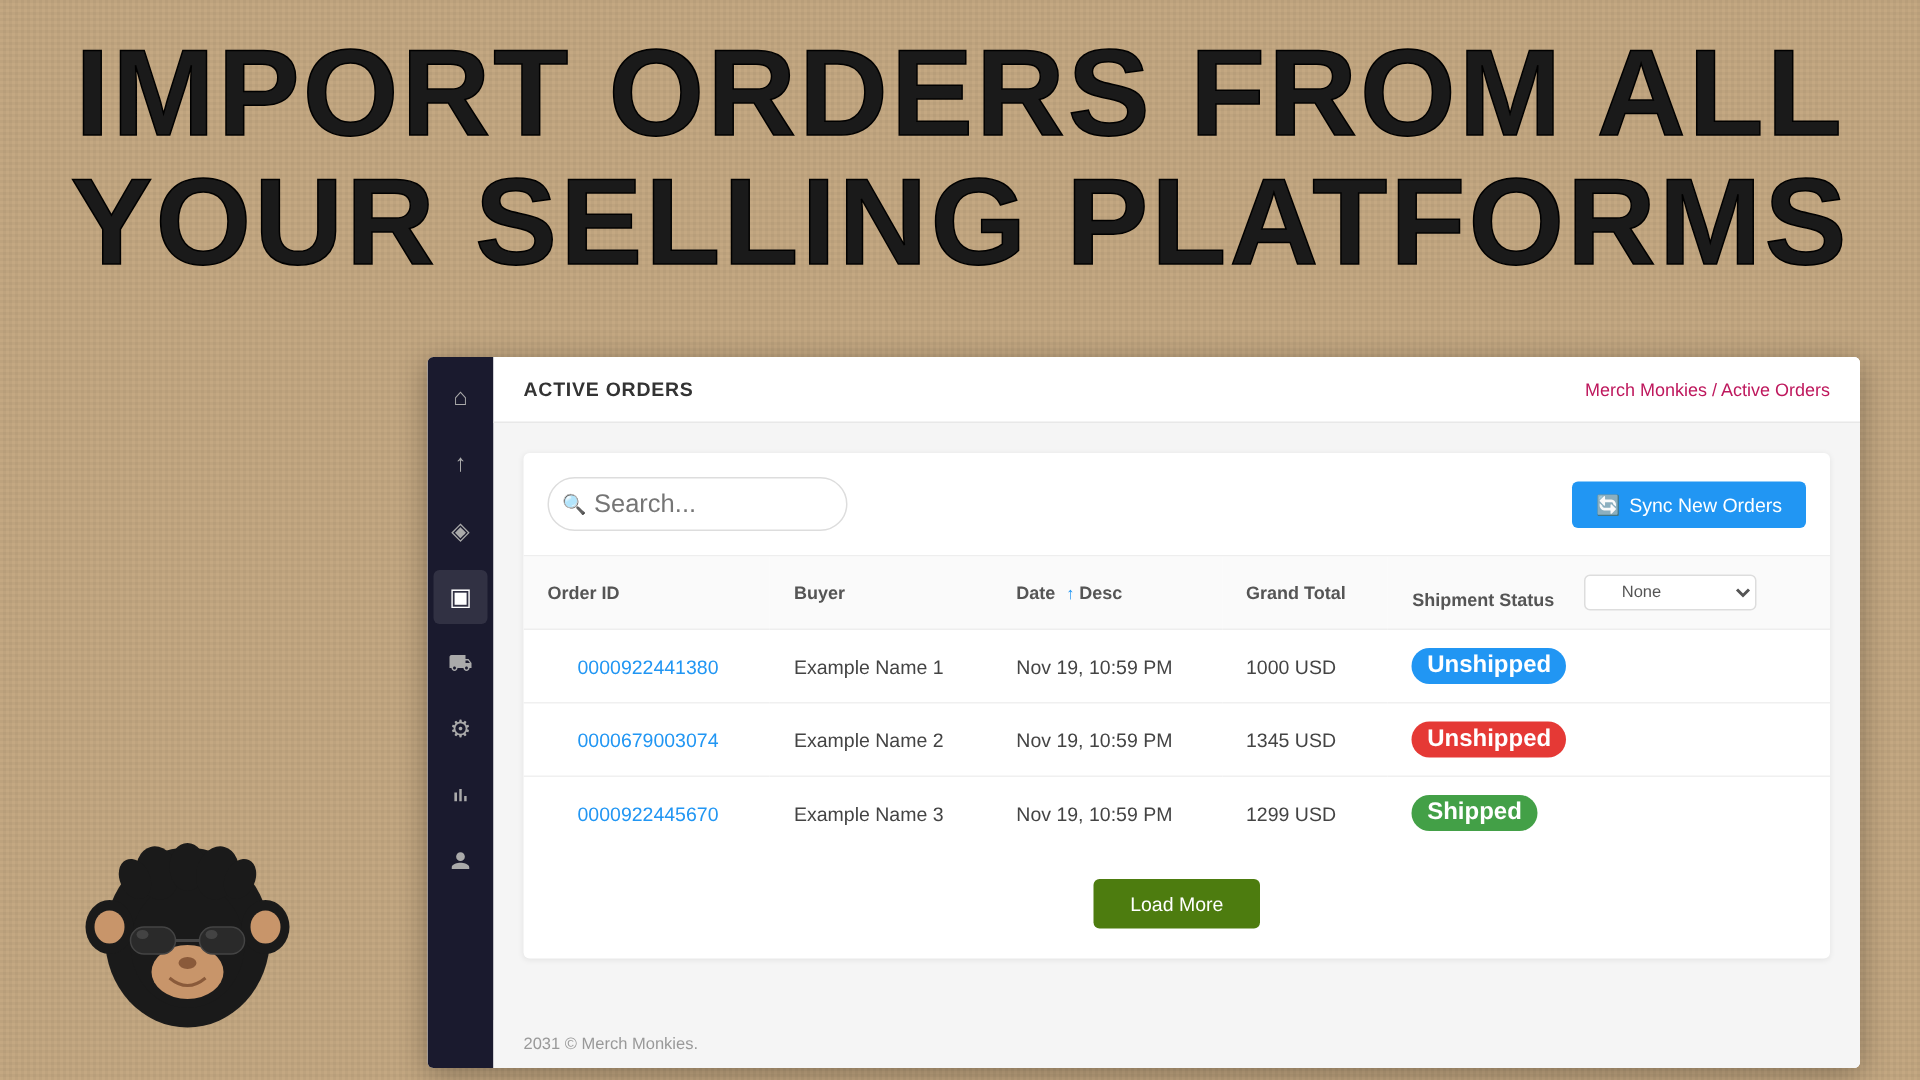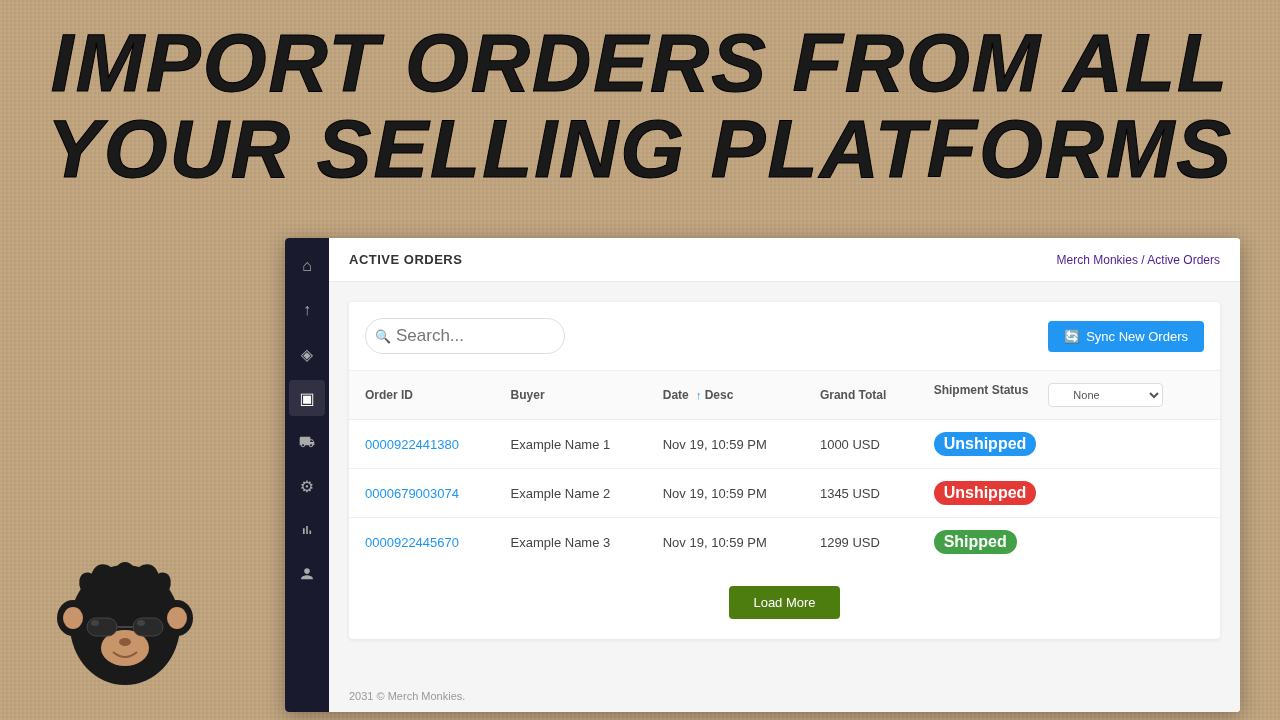--- a/index.html
+++ b/index.html
@@ -36,21 +36,20 @@
       text-align: center;
       font-family: 'Arial Black', Arial, sans-serif;
       font-weight: 900;
       font-size: 82px;
       line-height: 1.05;
       color: #1a1a1a;
       text-transform: uppercase;
       letter-spacing: 2px;
       padding: 0 40px;
       z-index: 1;
-      font-style: italic;
       -webkit-text-stroke: 1px #000;
     }
 
     
     .app-window {
       position: absolute;
       top: 238px;
       left: 285px;
       right: 40px;
       bottom: 8px;
@@ -117,21 +116,21 @@
       text-transform: uppercase;
       letter-spacing: 0.5px;
     }
 
     .breadcrumb {
       font-size: 12px;
       color: #888;
     }
 
     .breadcrumb span {
-      color: #4c1d95;
+      color: #be185d;
     }
 
     
     .content-area {
       flex: 1;
       padding: 20px;
       overflow-y: auto;
     }
 
     .orders-card {
@@ -214,20 +213,21 @@
     }
 
     .orders-table tr:last-child td {
       border-bottom: none;
     }
 
     .order-id-link {
       color: #2196f3;
       text-decoration: none;
       font-size: 13px;
+      margin-left: 20px;
     }
 
     .sort-indicator {
       color: #2196f3;
       margin-left: 4px;
       font-size: 11px;
     }
 
     .badge {
       display: inline-block;
@@ -237,21 +237,21 @@
       font-weight: 600;
       color: #fff;
     }
 
     .badge-unshipped { background: #2196f3; }
     .badge-cancelled { background: #e53935; }
     .badge-shipped { background: #43a047; }
 
     .shipment-filter {
       display: flex;
-      align-items: flex-start;
+      align-items: flex-end;
       gap: 20px;
     }
 
     .filter-select {
       border: 1px solid #ddd;
       border-radius: 4px;
       padding: 4px 20px;
       font-size: 11px;
       color: #555;
       background: #fff;

